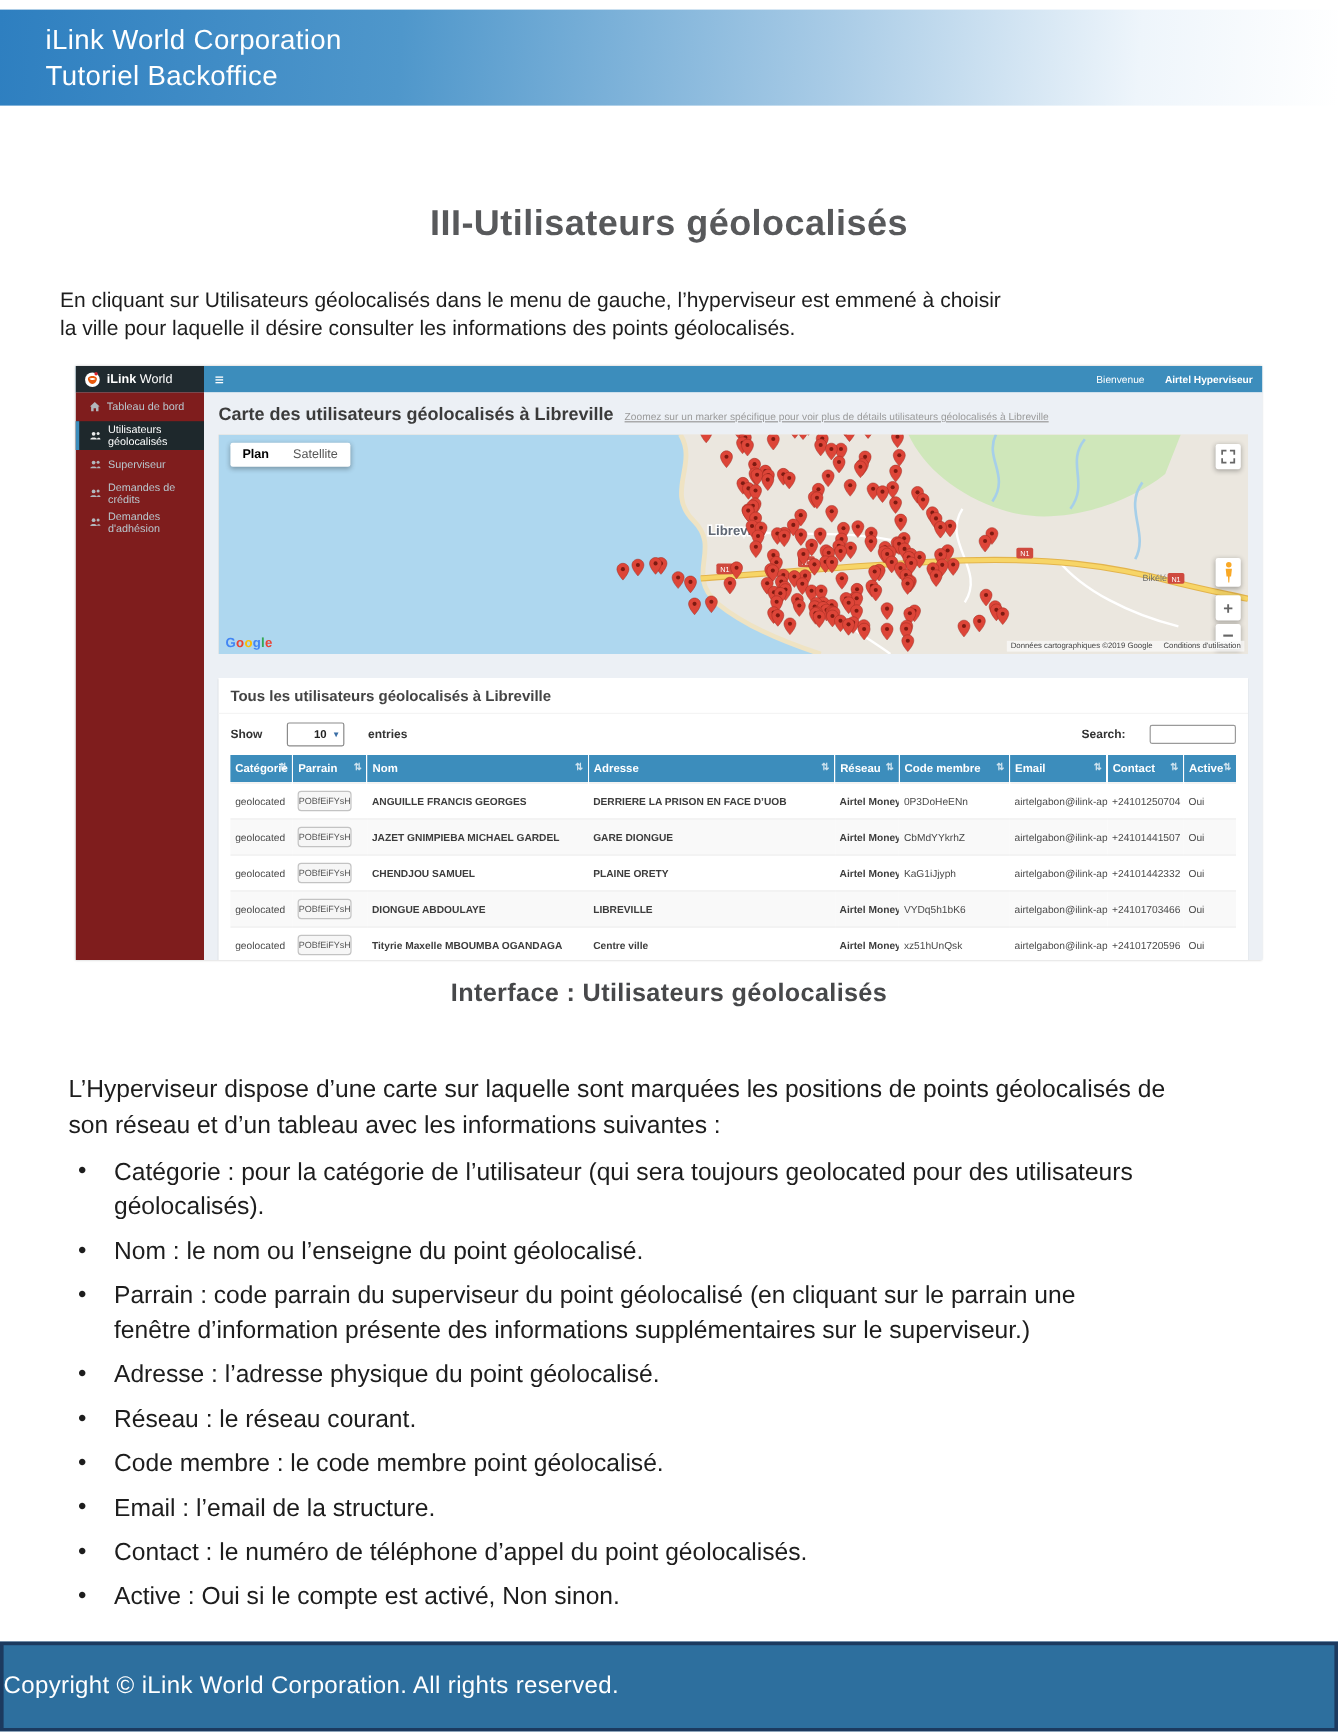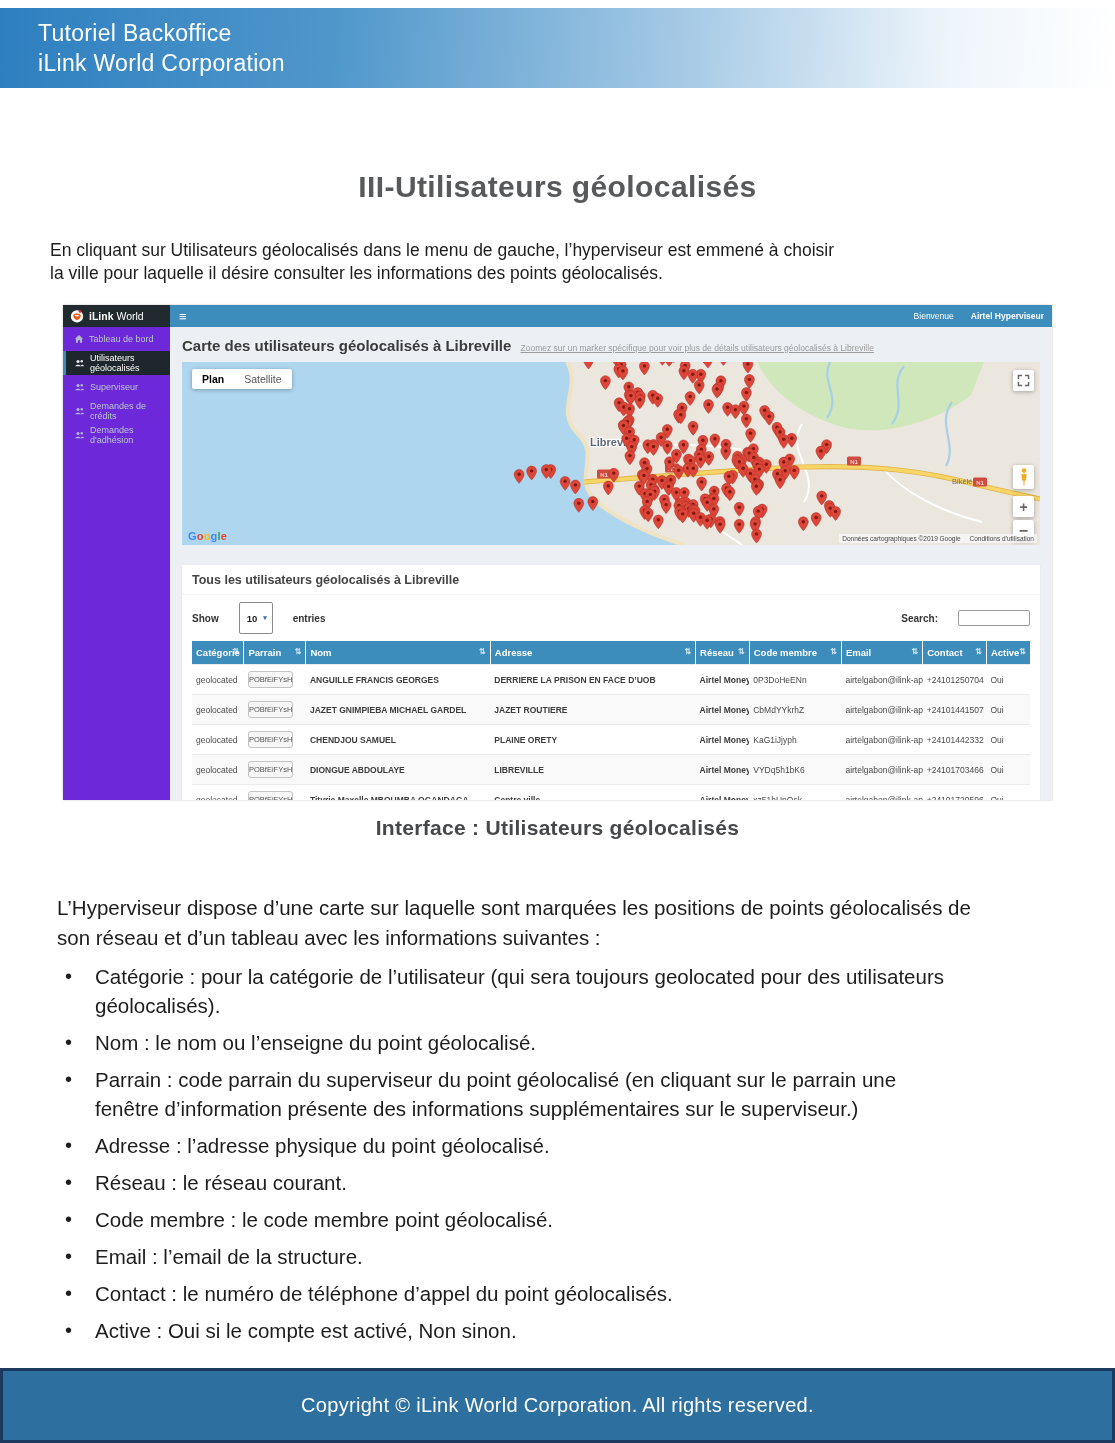--- a/index.html
+++ b/index.html
@@ -19,35 +19,35 @@
   .doc-caption { position:absolute; top:816px; left:0; width:100%; text-align:center;
     font-size:21px; font-weight:700; color:#47484a; letter-spacing:.3px; }
   .doc-body { position:absolute; top:893px; left:57px; width:1005px; color:#1d1d1d; }
   .doc-body .lede { font-size:20.5px; line-height:30px; white-space:pre-line; }
   .doc-body ul { list-style:none; margin-top:9px; }
   .doc-body li { position:relative; padding-left:38px; font-size:20.5px; line-height:29px;
     margin-bottom:8px; white-space:pre-line; }
   .doc-body li::before { content:"\2022"; position:absolute; left:8px; top:0; font-size:20px; }
   .doc-footer { position:absolute; bottom:0; left:0; width:1115px; height:75px;
     background:#2d6f9e; border:3px solid #1c3a5f; display:flex; align-items:center;
-    justify-content:center; color:#fff; font-size:20px; letter-spacing:.3px; }
+    color:#fff; font-size:20px; letter-spacing:.3px; }
 
   
   .shot { position:absolute; top:305px; left:63px; width:989px; height:495px;
     background:#ecf0f5; overflow:hidden; box-shadow:0 0 2px rgba(0,0,0,.25); font-family:"Liberation Sans",sans-serif; }
   .ss-nav { position:absolute; top:0; left:0; right:0; height:22px; background:#3c8dbc; }
   .ss-brand { position:absolute; top:0; left:0; width:107px; height:22px; background:#202a2f;
     display:flex; align-items:center; gap:5px; padding-left:7px; color:#fff; font-size:10.5px; cursor:pointer; }
   .ss-brand b { font-weight:700; }
   .ss-burger { position:absolute; left:116px; top:0; height:22px; display:flex; align-items:center;
     color:#fff; font-size:13px; cursor:pointer; }
   .ss-welcome { position:absolute; right:8px; top:0; height:22px; display:flex; align-items:center;
     gap:17px; color:#fff; font-size:8.5px; cursor:pointer; }
   .ss-welcome b { font-weight:700; }
-  .ss-side { position:absolute; top:22px; left:0; width:107px; bottom:0; background:#6d28d9; }
+  .ss-side { position:absolute; top:22px; left:0; width:107px; bottom:0; background:#7f1d1d; }
   .side-item { height:24px; display:flex; align-items:center; gap:5px; padding-left:8px;
     font-size:9px; color:#b8c7ce; cursor:pointer; border-left:3px solid transparent; }
   .side-item.active { background:#1e282c; color:#fff; border-left-color:#3c8dbc; }
   .side-item svg { flex:0 0 auto; opacity:.9; }
   .ss-main { position:absolute; top:22px; left:107px; right:0; bottom:0; background:#ecf0f5; padding:8px 12px 0; }
   .map-head { margin:2px 0 8px; font-size:15px; font-weight:700; color:#3b3b3b; }
   .map-head .sub { font-size:8.5px; font-weight:400; color:#9a9a9a; margin-left:5px;text-decoration:underline; }
 
   .map-box { position:relative; width:858px; height:183px; background:#ebe7df; overflow:hidden; }
   .map-svg { position:absolute; inset:0; width:100%; height:100%; }
@@ -67,43 +67,43 @@
     background:rgba(250,250,250,.75); padding:1px 3px; display:flex; gap:9px; }
   .map-attr .lnk { cursor:pointer; }
 
   .panel { margin-top:20px; background:#fff; box-shadow:0 1px 1px rgba(0,0,0,.12); }
   .panel-title { padding:8px 10px 7px; font-size:12.5px; font-weight:600; color:#444;
     border-bottom:1px solid #f4f4f4; }
   .tbl-ctl { display:flex; justify-content:space-between; align-items:center;
     padding:7px 10px; font-size:10px; color:#333; font-weight:600; }
   .tbl-ctl .grp { display:flex; align-items:center; gap:20px; }
   .sel { display:inline-flex; align-items:center; gap:6px; border:1px solid #8b8b8b;
-    border-radius:2px; background:#fff; padding:1px 4px 1px 7px; font-size:9.5px; color:#222;
-    cursor:pointer; min-width:34px; height:32px; }
+    border-radius:2px; background:#fff; padding:1px 4px 1px 22px; font-size:9.5px; color:#222;
+    cursor:pointer; min-width:34px; height:20px; }
   .sel .chev { font-size:7px; color:#3a6ea5; }
   .srch-in { width:72px; height:16px; border:1px solid #9a9a9a; border-radius:2px; font-size:9px; padding:0 3px; }
 
   table.grid { width:calc(100% - 20px); margin:0 10px; border-collapse:collapse; table-layout:fixed; }
   .grid thead th { background:#3c8dbc; color:#fff; font-size:9.5px; text-align:left;
     padding:6px 4px; border-right:1px solid rgba(255,255,255,.25); cursor:pointer; overflow:hidden; white-space:nowrap; }
   .grid thead th:last-child { border-right:none; }
   .grid th .sort { float:right; font-size:8px; opacity:.75; }
   .grid tbody td { font-size:8.5px; color:#4a4a4a; padding:6px 4px; border-top:1px solid #ebebeb;
     overflow:hidden; white-space:nowrap; }
   .grid tbody tr:nth-child(even) td { background:#f9f9f9; }
   .grid td.c-nom, .grid td.c-adresse, .grid td.c-reseau { font-weight:600; color:#3c3c3c; }
   .btn-parrain { border:1px solid #c3c3c3; background:#f6f6f6; border-radius:3px;
     padding:3px 0; font-size:7.5px; color:#555; cursor:pointer; font-family:inherit; }
 </style>
 </head>
 <body>
 
 <div class="doc-header">
+  <div class="h1">iLink World Corporation</div>
   <div class="h1">Tutoriel Backoffice</div>
-  <div class="h1">iLink World Corporation</div>
 </div>
 
 <div class="doc-title">III-Utilisateurs géolocalisés</div>
 <div class="doc-intro">En cliquant sur Utilisateurs géolocalisés dans le menu de gauche, l’hyperviseur est emmené à choisir
 la ville pour laquelle il désire consulter les informations des points géolocalisés.</div>
 
 <div class="shot">
   <div class="ss-nav">
     <div class="ss-brand">
       <svg width="14" height="14" viewBox="0 0 16 16">
@@ -482,21 +482,21 @@
               <td class="c-reseau">Airtel Money</td>
               <td class="c-code_membre">0P3DoHeENn</td>
               <td class="c-email">airtelgabon@ilink-app.com</td>
               <td class="c-contact">+24101250704</td>
               <td class="c-active">Oui</td>
             </tr>
             <tr>
               <td class="c-categorie">geolocated</td>
               <td class="c-parrain"><button class="btn-parrain">POBfEiFYsH</button></td>
               <td class="c-nom">JAZET GNIMPIEBA MICHAEL GARDEL</td>
-              <td class="c-adresse">JAZET ROUTIERE</td>
+              <td class="c-adresse">GARE DIONGUE</td>
               <td class="c-reseau">Airtel Money</td>
               <td class="c-code_membre">CbMdYYkrhZ</td>
               <td class="c-email">airtelgabon@ilink-app.com</td>
               <td class="c-contact">+24101441507</td>
               <td class="c-active">Oui</td>
             </tr>
             <tr>
               <td class="c-categorie">geolocated</td>
               <td class="c-parrain"><button class="btn-parrain">POBfEiFYsH</button></td>
               <td class="c-nom">CHENDJOU SAMUEL</td>

